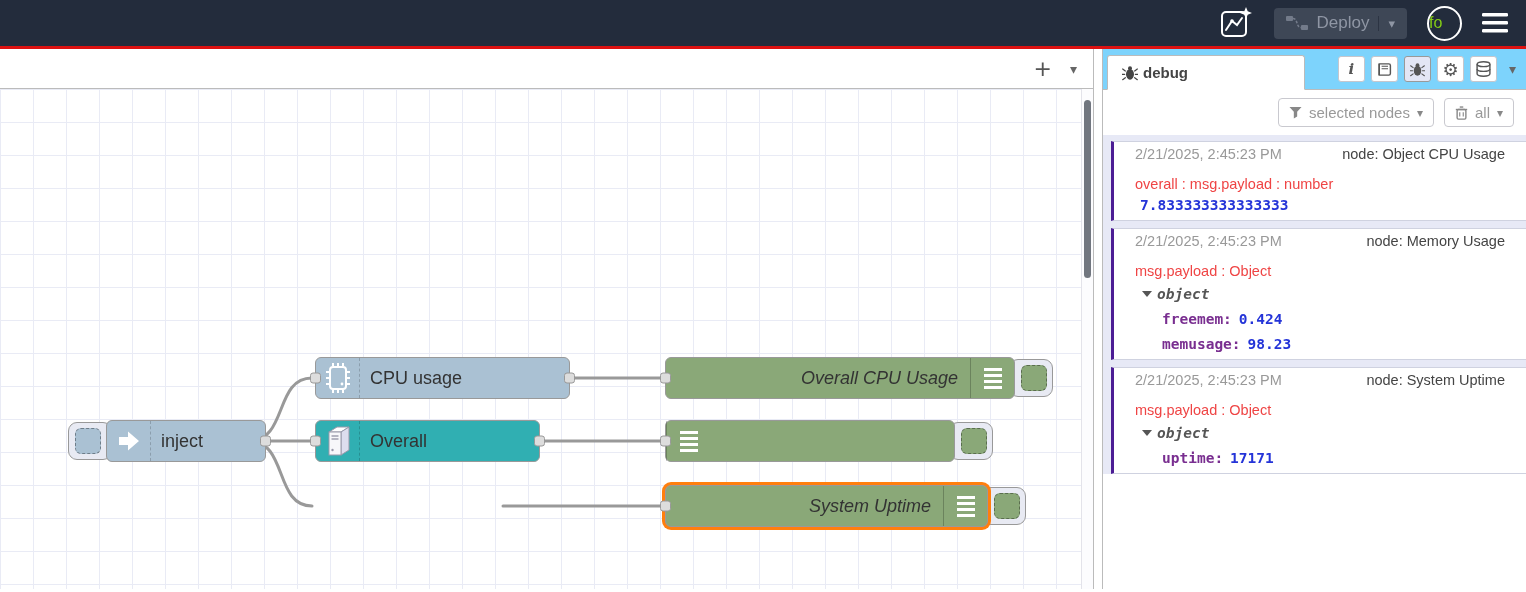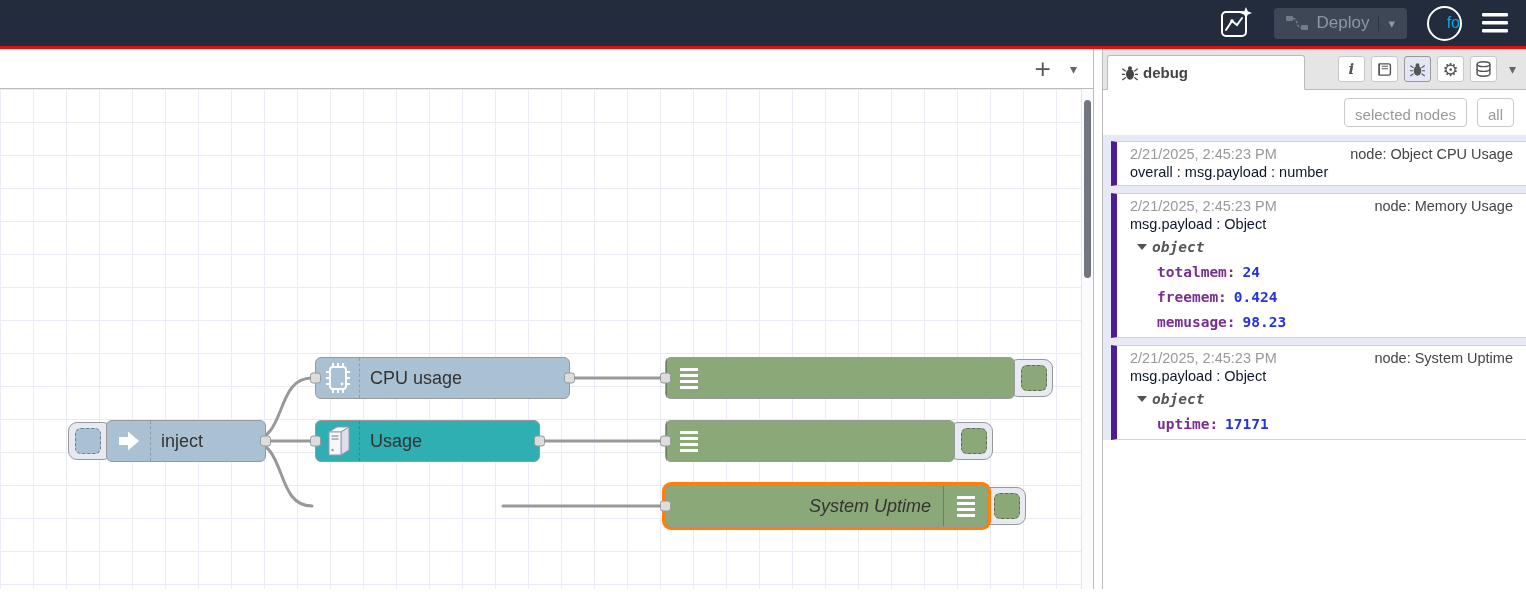--- a/index.html
+++ b/index.html
@@ -7,22 +7,22 @@
     font-family:"Liberation Sans", sans-serif; }
 
   
   .header { height:49px; background:#232c3c; border-bottom:3px solid #dd1111;
     display:flex; align-items:center; justify-content:flex-end; padding-right:18px; gap:20px; }
   .ai-btn { background:none; border:none; cursor:pointer; display:flex; align-items:center; }
   .deploy-btn { background:#3e4756; border:none; border-radius:4px; height:31px;
     display:flex; align-items:center; gap:9px; padding:0 12px; color:#8f96a4;
     font-size:17px; font-family:"Liberation Sans",sans-serif; cursor:default; }
   .deploy-chev { border-left:1px solid #2c3443; padding-left:9px; font-family:"DejaVu Sans",sans-serif; font-size:13px; }
-  .avatar { width:35px; height:35px; border:2px solid #fff; border-radius:50%; color:#0ea5e9;
-    display:flex; align-items:center; justify-content:flex-end; font-size:16px; background:none; cursor:pointer; }
+  .avatar { width:35px; height:35px; border:2px solid #fff; border-radius:50%; color:#84cc16;
+    display:flex; align-items:center; justify-content:flex-start; font-size:16px; background:none; cursor:pointer; }
   .menu-btn { background:none; border:none; cursor:pointer; display:flex; }
 
   
   .main { display:flex; height:540px; }
   .workspace { flex:0 0 1094px; border-right:1px solid #bbb; display:flex; flex-direction:column; }
   .gutter { flex:0 0 8px; background:#fff; }
   .sidebar { flex:1; border-left:1px solid #bbb; display:flex; flex-direction:column; background:#fff; }
 
   
   .tabbar { height:40px; background:#fff; border-bottom:1px solid #bbb;
@@ -60,47 +60,47 @@
     border:1px dashed rgba(0,0,0,0.35); }
   .ext-btn.left .ext-inner { left:6px; background:#aac1d3; }
   .ext-btn.right .ext-inner { right:5px; background:#8aa878; }
   .vscroll { position:absolute; right:0; top:0; bottom:0; width:12px; background:#fcfcfe;
     border-left:1px solid #e3e3ea; z-index:4; }
   .vscroll .handle { position:absolute; left:2px; width:7px; top:11px; height:178px;
     background:#71767f; border-radius:4px; }
 
   
   .sidebar-tabs { border-bottom:1px solid #bbb; display:flex; align-items:flex-end;
-    padding:2px 10px 0 4px; height:41px; background:#e5e5e5; }
+    padding:2px 10px 0 4px; height:41px; background:#7dd3fc; }
   .sb-tab { height:35px; margin-bottom:-1px; background:#fff; border:1px solid #bbb; border-bottom:1px solid #fff;
     border-radius:3px 3px 0 0; display:flex; align-items:center; gap:5px; padding:0 14px;
     width:198px; font-size:15px; font-weight:bold; color:#444; cursor:pointer; }
   .sb-toolbar { margin-left:auto; display:flex; align-items:center; gap:6px; padding-bottom:7px; }
   .tool-btn { width:27px; height:26px; border:1px solid #c6c6cc; border-radius:3px; background:#fff;
     display:flex; align-items:center; justify-content:center; color:#555; cursor:pointer; }
   .tool-btn.active { background:#e3e6f5; border-color:#999; }
   .tool-btn .serif-i { font-family:"DejaVu Serif",serif; font-weight:bold; font-style:italic; font-size:15px; }
   .glyph { font-family:"DejaVu Sans",sans-serif; }
   .sb-chev { color:#666; font-size:14px; background:none; border:none; cursor:pointer; margin-left:6px;
     font-family:"DejaVu Sans",sans-serif; }
 
   .filter-row { display:flex; justify-content:flex-end; gap:10px; padding:8px 12px 8px 0; background:#fff; }
   .pill-btn { height:29px; border:1px solid #c9c9cf; border-radius:4px; background:#fff; color:#999;
     display:flex; align-items:center; gap:7px; padding:0 10px; font-size:15px; cursor:pointer;
-    font-family:"Liberation Sans",sans-serif;flex-direction:column; }
+    font-family:"Liberation Sans",sans-serif; }
   .pill-btn .glyph { font-size:12px; color:#888; }
 
   .msg-list { background:#e7e9f6; padding:6px 0 0 8px; }
   .msg-card { background:#fff; border-top:1px solid #cfd2e0; border-bottom:1px solid #cfd2e0;
-    border-left:6px solid #4c1d95; padding:4px 13px 5px; margin-bottom:7px; cursor:default; }
+    border-left:3px solid #4c1d95; padding:4px 21px 5px; margin-bottom:7px; cursor:default; }
   .msg-card:last-child { margin-bottom:0; }
   .msg-head { display:flex; justify-content:space-between; align-items:baseline; font-size:14.5px; }
   .msg-ts { color:#999; }
   .msg-node { color:#444; }
-  .msg-path { color:#0f172a; font-size:14.5px; margin-top:2px; }
+  .msg-path { color:#ef4444; font-size:14.5px; margin-top:14px; }
   .mono { font-family:"DejaVu Sans Mono",monospace; }
   .msg-value { color:#2434d8; font-weight:600; font-size:14.5px; padding:5px 0 2px 5px; }
   .obj-row { display:flex; align-items:center; gap:5px; padding:7px 0 2px 7px;
     color:#555; font-style:italic; font-size:14.5px; font-weight:600; }
   .tri-down { width:0; height:0; border-left:5px solid transparent; border-right:5px solid transparent;
     border-top:6px solid #555; }
   .entry { padding:7px 0 2px 27px; font-size:14.5px; font-weight:600; }
   .entry .k { color:#792e90; } .entry .v { color:#2434d8; margin-left:7px; }
 </style>
 </head>
@@ -204,32 +204,33 @@
           <div class="node-icon">
             <svg width="30" height="34" viewBox="0 0 30 34">
               <polygon points="6,8 18,8 26,3 14,3" fill="#fff" stroke="#99a" stroke-width="1"></polygon>
               <polygon points="18,8 26,3 26,26 18,31" fill="#dde" stroke="#99a" stroke-width="1"></polygon>
               <rect x="6" y="8" width="12" height="23" fill="#f7f7fa" stroke="#99a" stroke-width="1"></rect>
               <line x1="8.5" y1="12" x2="15.5" y2="12" stroke="#99a" stroke-width="1.4"></line>
               <line x1="8.5" y1="15" x2="15.5" y2="15" stroke="#99a" stroke-width="1.4"></line>
               <circle cx="9.5" cy="26" r="1.2" fill="#99a"></circle>
             </svg>
           </div>
-          <div class="node-label">Usage</div>
+          <div class="node-label">Overall</div>
           <div class="port port-in"></div>
           <div class="port port-out"></div>
         </div>
       </div>
 
 
       <div class="node green" style="left:665px; top:268px; width:350px;">
         <div class="ext-btn right">
             <div class="ext-inner"></div>
           </div>
         <div class="node-body">
+          <div class="node-label italic">Overall CPU Usage</div>
           <div class="node-icon right">
             <svg width="20" height="22" viewBox="0 0 20 22">
               <rect x="1" y="1" width="18" height="3" fill="#fff"></rect>
                 <rect x="1" y="7" width="18" height="3" fill="#fff"></rect>
               <rect x="1" y="13" width="18" height="3" fill="#fff"></rect>
                 <rect x="1" y="19" width="18" height="3" fill="#fff"></rect>
             </svg>
           </div>
           <div class="port port-in"></div>
         </div>
@@ -356,36 +357,34 @@
     </div>
 
     <div class="msg-list">
 
       <div class="msg-card">
         <div class="msg-head">
           <span class="msg-ts">2/21/2025, 2:45:23 PM</span>
           <span class="msg-node">node: Object CPU Usage</span>
         </div>
         <div class="msg-path">overall : msg.payload : number</div>
+        <div class="msg-value mono">7.833333333333333</div>
       </div>
 
       <div class="msg-card">
         <div class="msg-head">
           <span class="msg-ts">2/21/2025, 2:45:23 PM</span>
           <span class="msg-node">node: Memory Usage</span>
         </div>
         <div class="msg-path">msg.payload : Object</div>
         <div class="obj-row mono">
           <span class="tri-down"></span>
           <span>object</span>
         </div>
         <div class="entry mono">
-          <span class="k">totalmem:</span><span class="v">24</span>
-        </div>
-        <div class="entry mono">
           <span class="k">freemem:</span><span class="v">0.424</span>
         </div>
         <div class="entry mono">
           <span class="k">memusage:</span><span class="v">98.23</span>
         </div>
       </div>
 
       <div class="msg-card">
         <div class="msg-head">
           <span class="msg-ts">2/21/2025, 2:45:23 PM</span>

